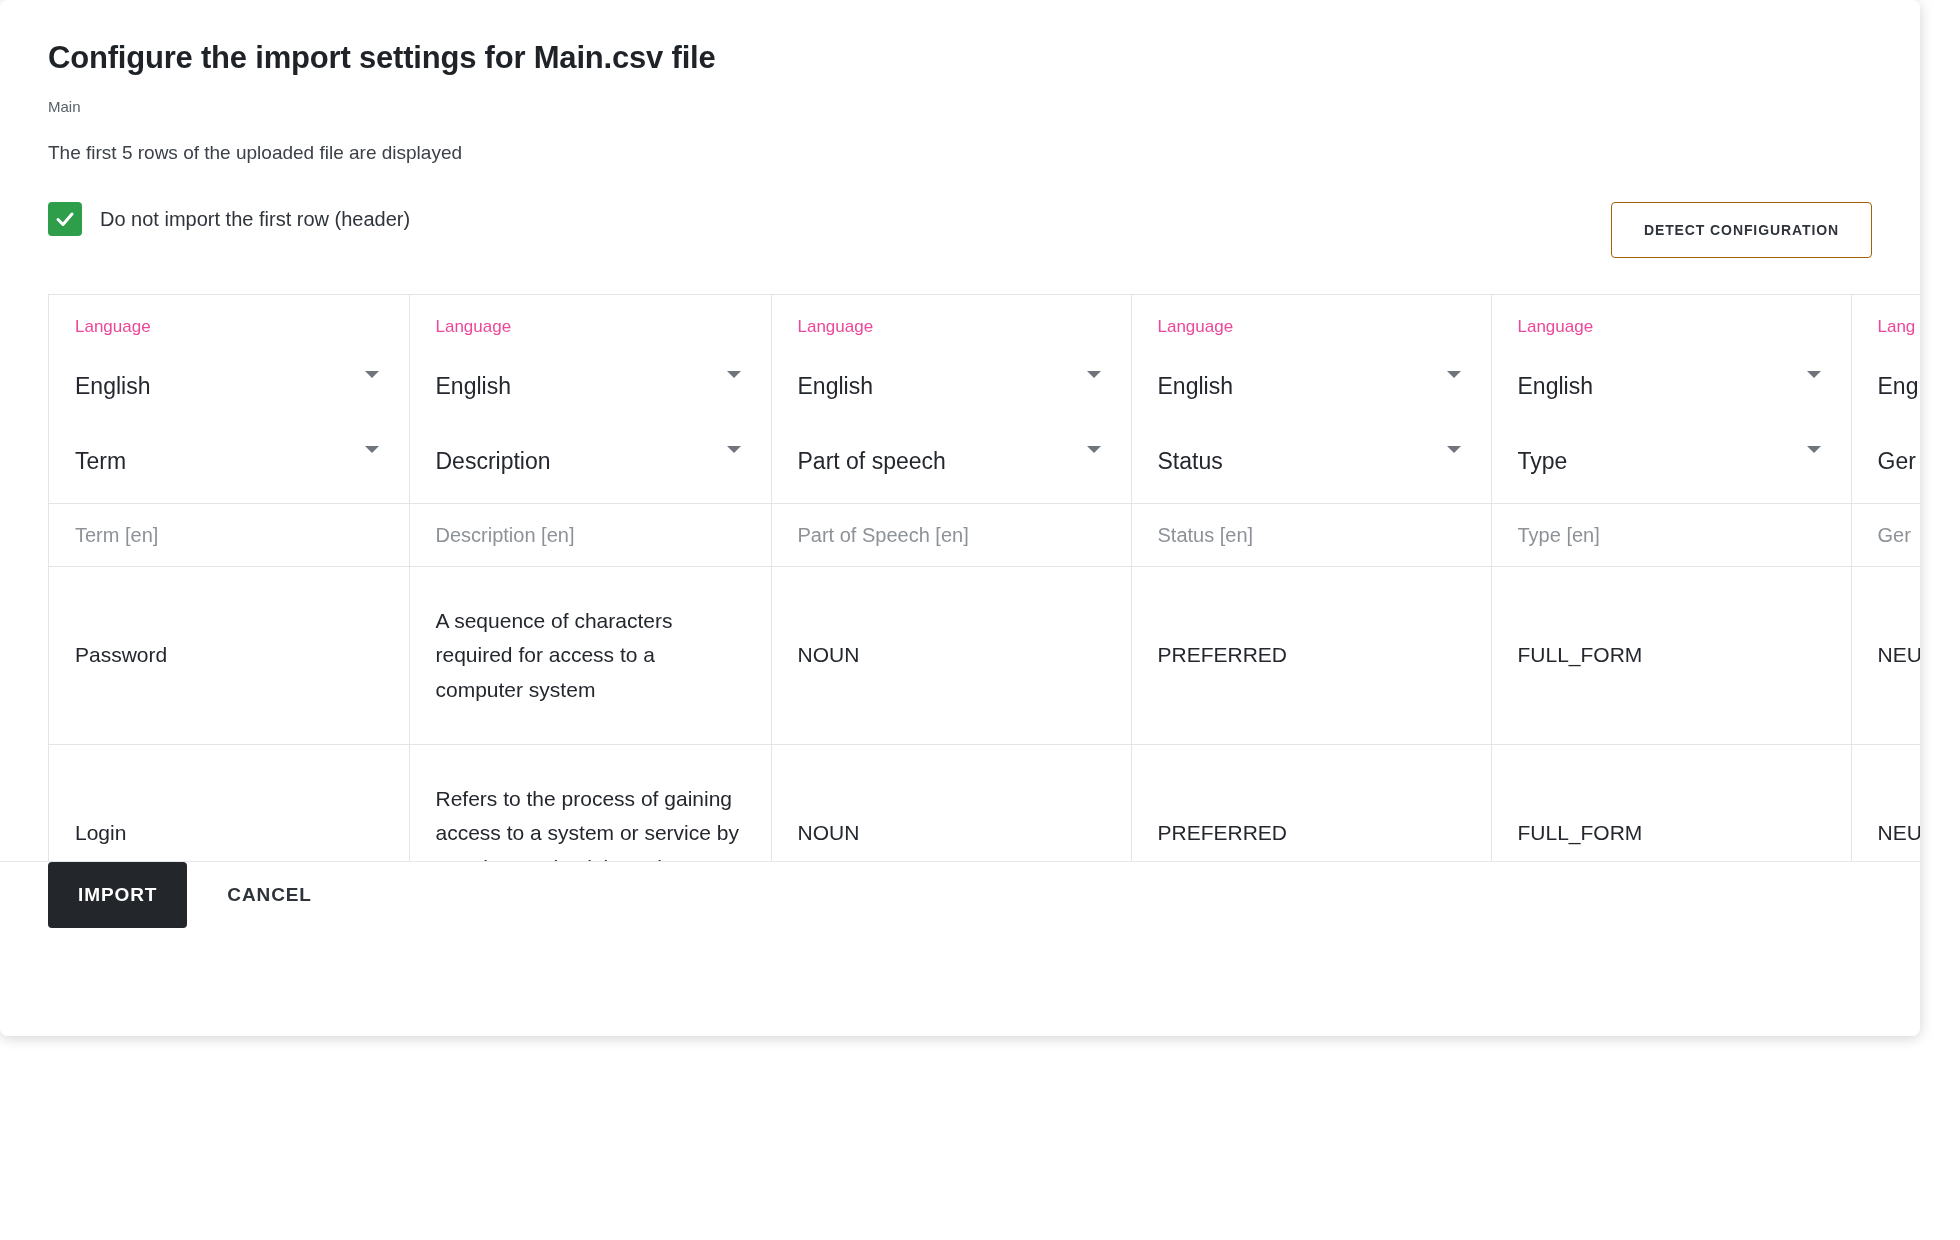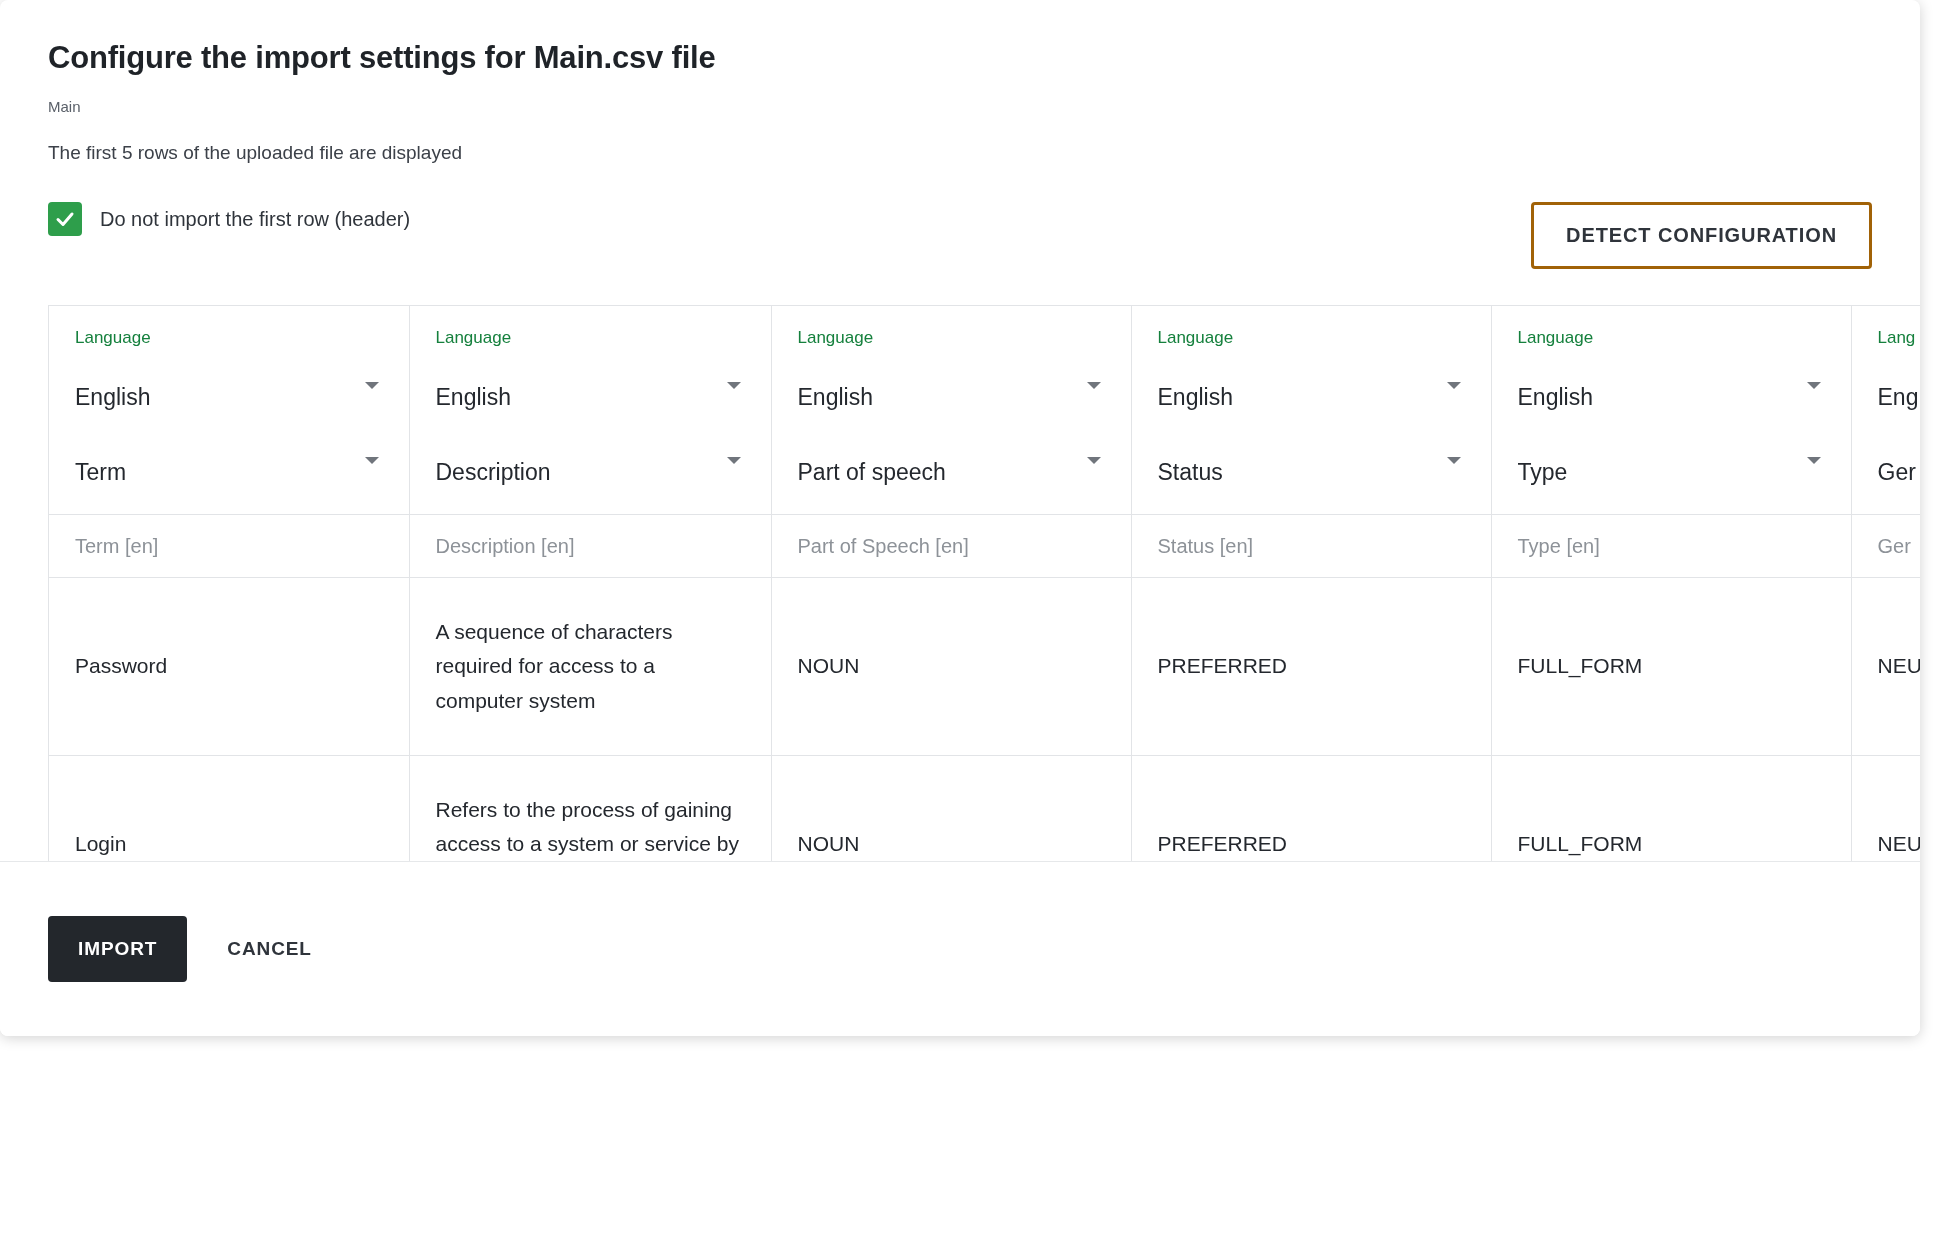--- a/index.html
+++ b/index.html
@@ -76,24 +76,24 @@
     flex: none;
   }
   .checkbox svg { display: block; }
 
   .checkbox-label {
     font-size: 20px;
     color: #2f343b;
   }
 
   .detect-btn {
-    border: 3px solid #a16207;
+    border: 1px solid #a16207;
     background: #ffffff;
     color: #2f343b;
-    font-size: 20px;
+    font-size: 14px;
     font-weight: bold;
     letter-spacing: 0.9px;
     padding: 19px 32px;
     border-radius: 4px;
     cursor: pointer;
     font-family: "Liberation Sans", sans-serif;
   }
 
   
   .table-wrap {
@@ -122,21 +122,21 @@
   col.c2 { width: 360px; }
   col.c3 { width: 360px; }
   col.c4 { width: 360px; }
   col.c5 { width: 258px; }
 
   .cfg-cell {
     padding: 22px 26px 18px 26px;
   }
   .cfg-label {
     font-size: 17px;
-    color: #15803d;
+    color: #ec4899;
     margin-bottom: 6px;
   }
   .select {
     display: flex;
     align-items: center;
     justify-content: space-between;
     padding: 6px 0 10px 0;
     cursor: pointer;
   }
   .select + .select { padding-top: 14px; }
@@ -172,21 +172,21 @@
   tr.data-row td { height: 178px; }
 
   .footer {
     position: absolute;
     left: 0;
     right: 0;
     bottom: 0;
     height: 175px;
     border-top: 1px solid #e6e8ea;
     display: flex;
-    align-items: center;
+    align-items: flex-start;
     padding: 0 48px;
     gap: 10px;
     background: #fff;
   }
   .btn-import {
     background: #23272c;
     color: #ffffff;
     border: none;
     font-size: 19px;
     font-weight: bold;

